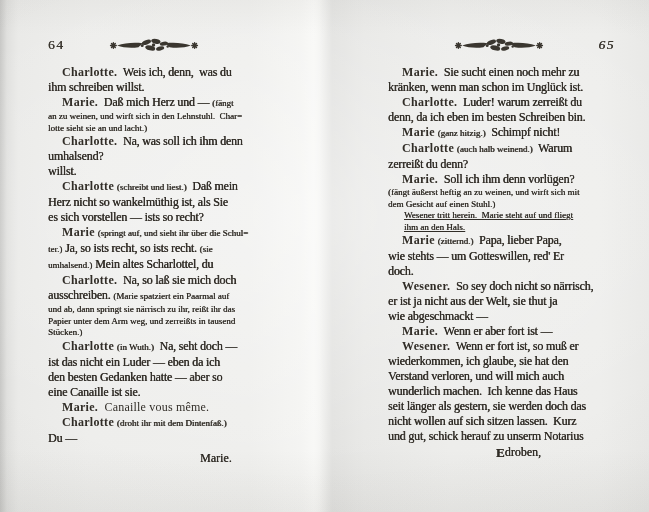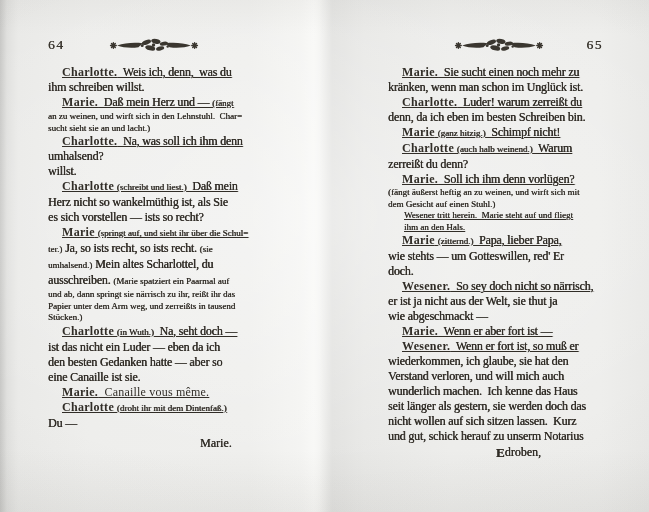--- a/index.html
+++ b/index.html
@@ -14,26 +14,26 @@
         #ededeb 450px,#eeeeec 600px,#e9e9e7 649px);
   }
   .page{position:absolute;top:36px;}
   .page-l{left:48px;width:250px;}
   .page-r{left:388px;width:232px;}
   .phead{display:flex;align-items:center;height:18px;}
   .pnum{font-size:13.5px;letter-spacing:1.5px;color:#3a362f;text-shadow:.3px 0 currentColor;}
   .orn-svg{display:block;}
   .orn-l{margin-left:42px;}
   .orn-r{margin-left:64px;}
-  .pnum-r{margin-left:auto;margin-right:17px;}
+  .pnum-r{margin-left:auto;margin-right:5px;font-style:italic;}
   .ptext{margin-top:11px;}
   .ln{font-size:12px;line-height:15px;letter-spacing:-.2px;white-space:pre;
       text-shadow:.35px 0 0 currentColor;}
   .ln.sm{font-size:9px;line-height:11.5px;letter-spacing:0;text-shadow:.25px 0 0 currentColor;}
-  .ln.ind{padding-left:14px;text-decoration:underline;}
+  .ln.ind{padding-left:14px;}
   .ln.dir{padding-left:16px;text-decoration:underline;}
   .seg-sp{font-weight:bold;letter-spacing:.3px;text-shadow:none;}
   .seg-sm{font-size:9px;letter-spacing:0;}
   .seg-rom{font-family:"Liberation Serif",serif;text-shadow:none;letter-spacing:.2px;}
   .cwrow{margin-top:5px;font-size:12px;text-shadow:.35px 0 0 currentColor;}
   .cwrow-l{padding-left:152px;}
   .sigrow{display:flex;margin-top:1px;font-size:12px;text-shadow:.35px 0 0 currentColor;}
   .sig{margin-left:108px;font-weight:bold;font-size:13px;}
   .sigrow .cw{}
   .vignette{position:absolute;inset:0;pointer-events:none;
@@ -71,32 +71,33 @@
       <span class="pnum">64</span>
       <span class="orn-l">
         <svg class="orn-svg" width="94" height="17">
             <use href="#orn"></use>
           </svg>
       </span>
     </header>
     <div class="ptext">
         <div class="ln ind"><span class="seg-sp">Charlotte.</span><span class="seg-n">  Weis ich, denn,  was du</span></div>
         <div class="ln"><span class="seg-n">ihm schreiben willst.</span></div>
-        <div class="ln ind"><span class="seg-sp">Marie.</span><span class="seg-n">  Daß mein Herz und — </span><span class="seg-sm">(fängt</span></div>
+        <div class="ln ind"><span class="seg-sp">Marie.</span><span class="seg-n">  Daß mich Herz und — </span><span class="seg-sm">(fängt</span></div>
         <div class="ln sm"><span class="seg-sm">an zu weinen, und wirft sich in den Lehnstuhl.  Char=</span></div>
-        <div class="ln sm"><span class="seg-sm">sucht sieht sie an und lacht.)</span></div>
+        <div class="ln sm"><span class="seg-sm">lotte sieht sie an und lacht.)</span></div>
         <div class="ln ind"><span class="seg-sp">Charlotte.</span><span class="seg-n">  Na, was soll ich ihm denn</span></div>
         <div class="ln"><span class="seg-n">umhalsend?</span></div>
         <div class="ln"><span class="seg-n">willst.</span></div>
         <div class="ln ind"><span class="seg-sp">Charlotte</span><span class="seg-n"> </span><span class="seg-sm">(schreibt und liest.)</span><span class="seg-n">  Daß mein</span></div>
         <div class="ln"><span class="seg-n">Herz nicht so wankelmüthig ist, als Sie</span></div>
         <div class="ln"><span class="seg-n">es sich vorstellen — ists so recht?</span></div>
         <div class="ln ind"><span class="seg-sp">Marie</span><span class="seg-n"> </span><span class="seg-sm">(springt auf, und sieht ihr über die Schul=</span></div>
         <div class="ln"><span class="seg-sm">ter.)</span><span class="seg-n"> Ja, so ists recht, so ists recht. </span><span class="seg-sm">(sie</span></div>
         <div class="ln"><span class="seg-sm">umhalsend.)</span><span class="seg-n"> Mein altes Scharlottel, du</span></div>
+        <div class="ln ind"><span class="seg-sp">Charlotte.</span><span class="seg-n">  Na, so laß sie mich doch</span></div>
         <div class="ln"><span class="seg-n">ausschreiben. </span><span class="seg-sm">(Marie spatziert ein Paarmal auf</span></div>
         <div class="ln sm"><span class="seg-sm">und ab, dann springt sie närrisch zu ihr, reißt ihr das</span></div>
         <div class="ln sm"><span class="seg-sm">Papier unter dem Arm weg, und zerreißts in tausend</span></div>
         <div class="ln sm"><span class="seg-sm">Stücken.)</span></div>
         <div class="ln ind"><span class="seg-sp">Charlotte</span><span class="seg-n"> </span><span class="seg-sm">(in Wuth.)</span><span class="seg-n">  Na, seht doch —</span></div>
         <div class="ln"><span class="seg-n">ist das nicht ein Luder — eben da ich</span></div>
         <div class="ln"><span class="seg-n">den besten Gedanken hatte — aber so</span></div>
         <div class="ln"><span class="seg-n">eine Canaille ist sie.</span></div>
         <div class="ln ind"><span class="seg-sp">Marie.</span><span class="seg-rom">  Canaille vous même.</span></div>
         <div class="ln ind"><span class="seg-sp">Charlotte</span><span class="seg-n"> </span><span class="seg-sm">(droht ihr mit dem Dintenfaß.)</span></div>

